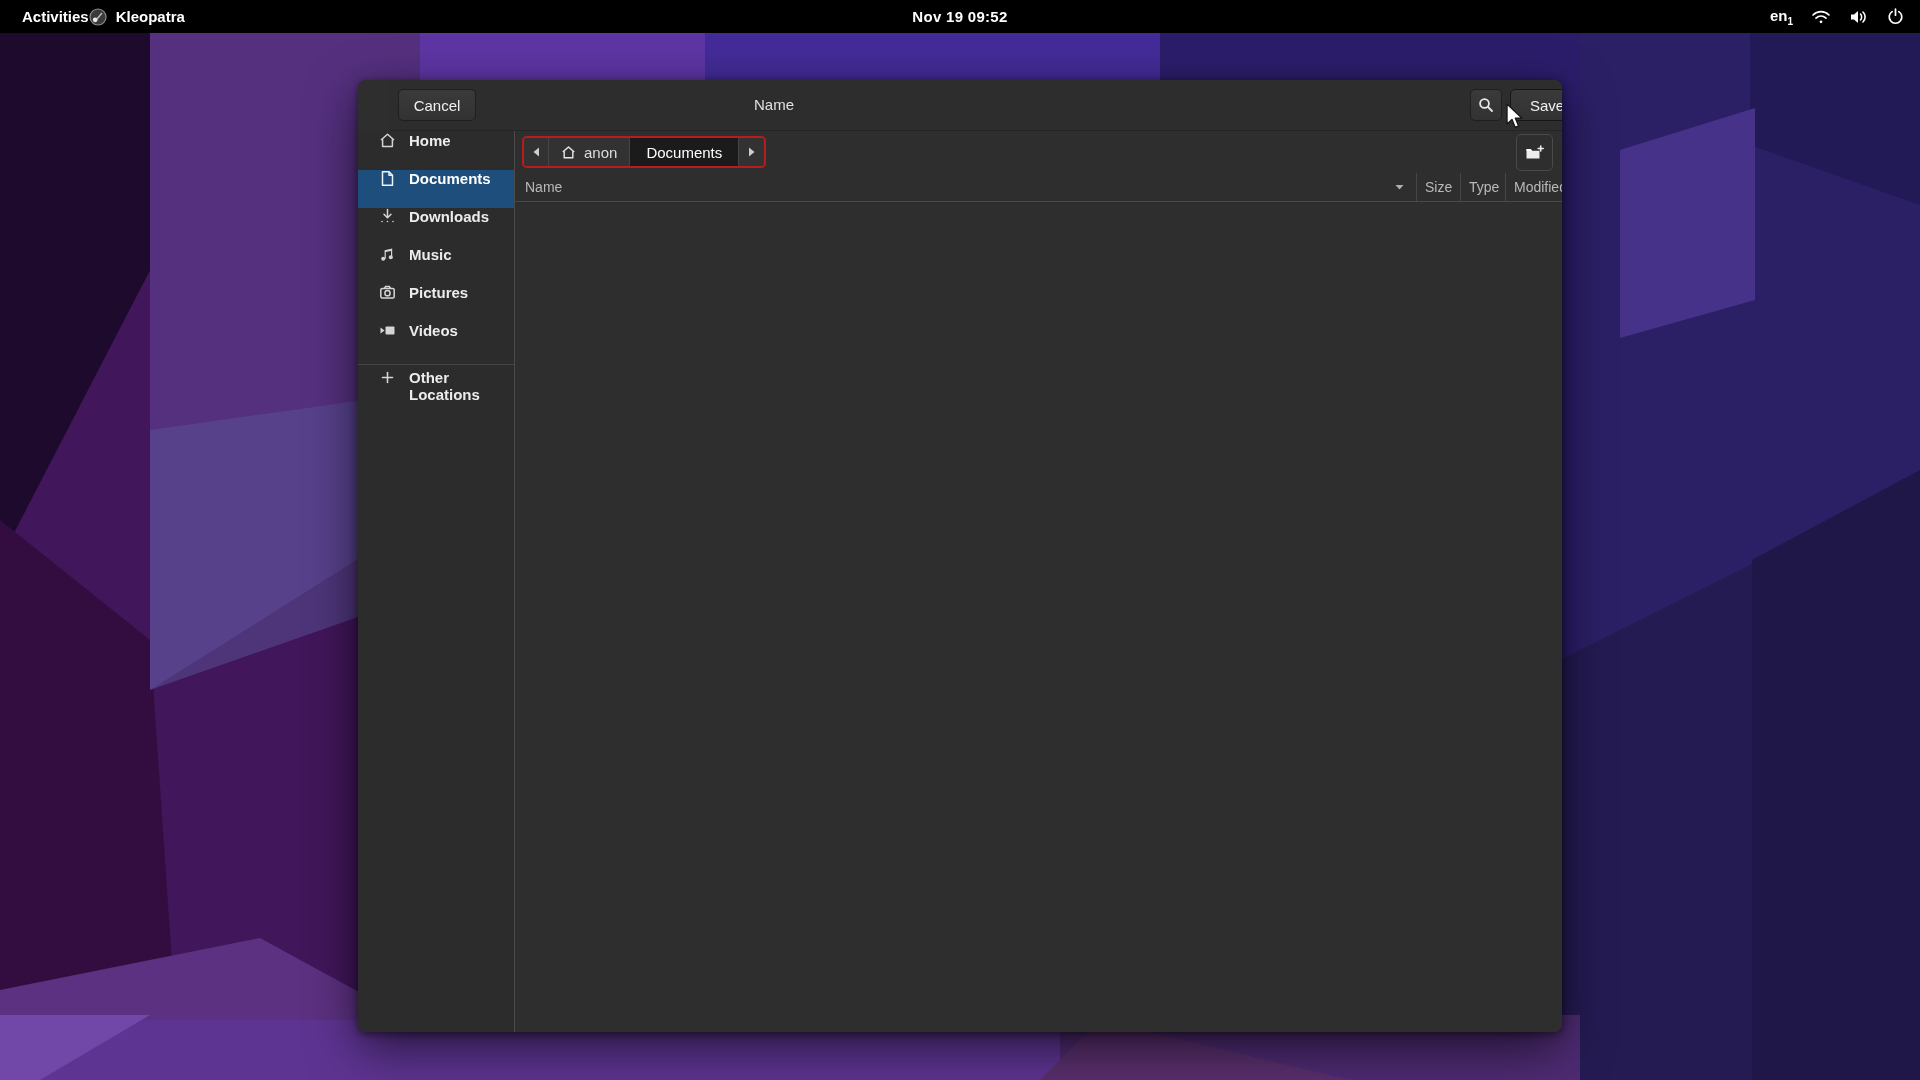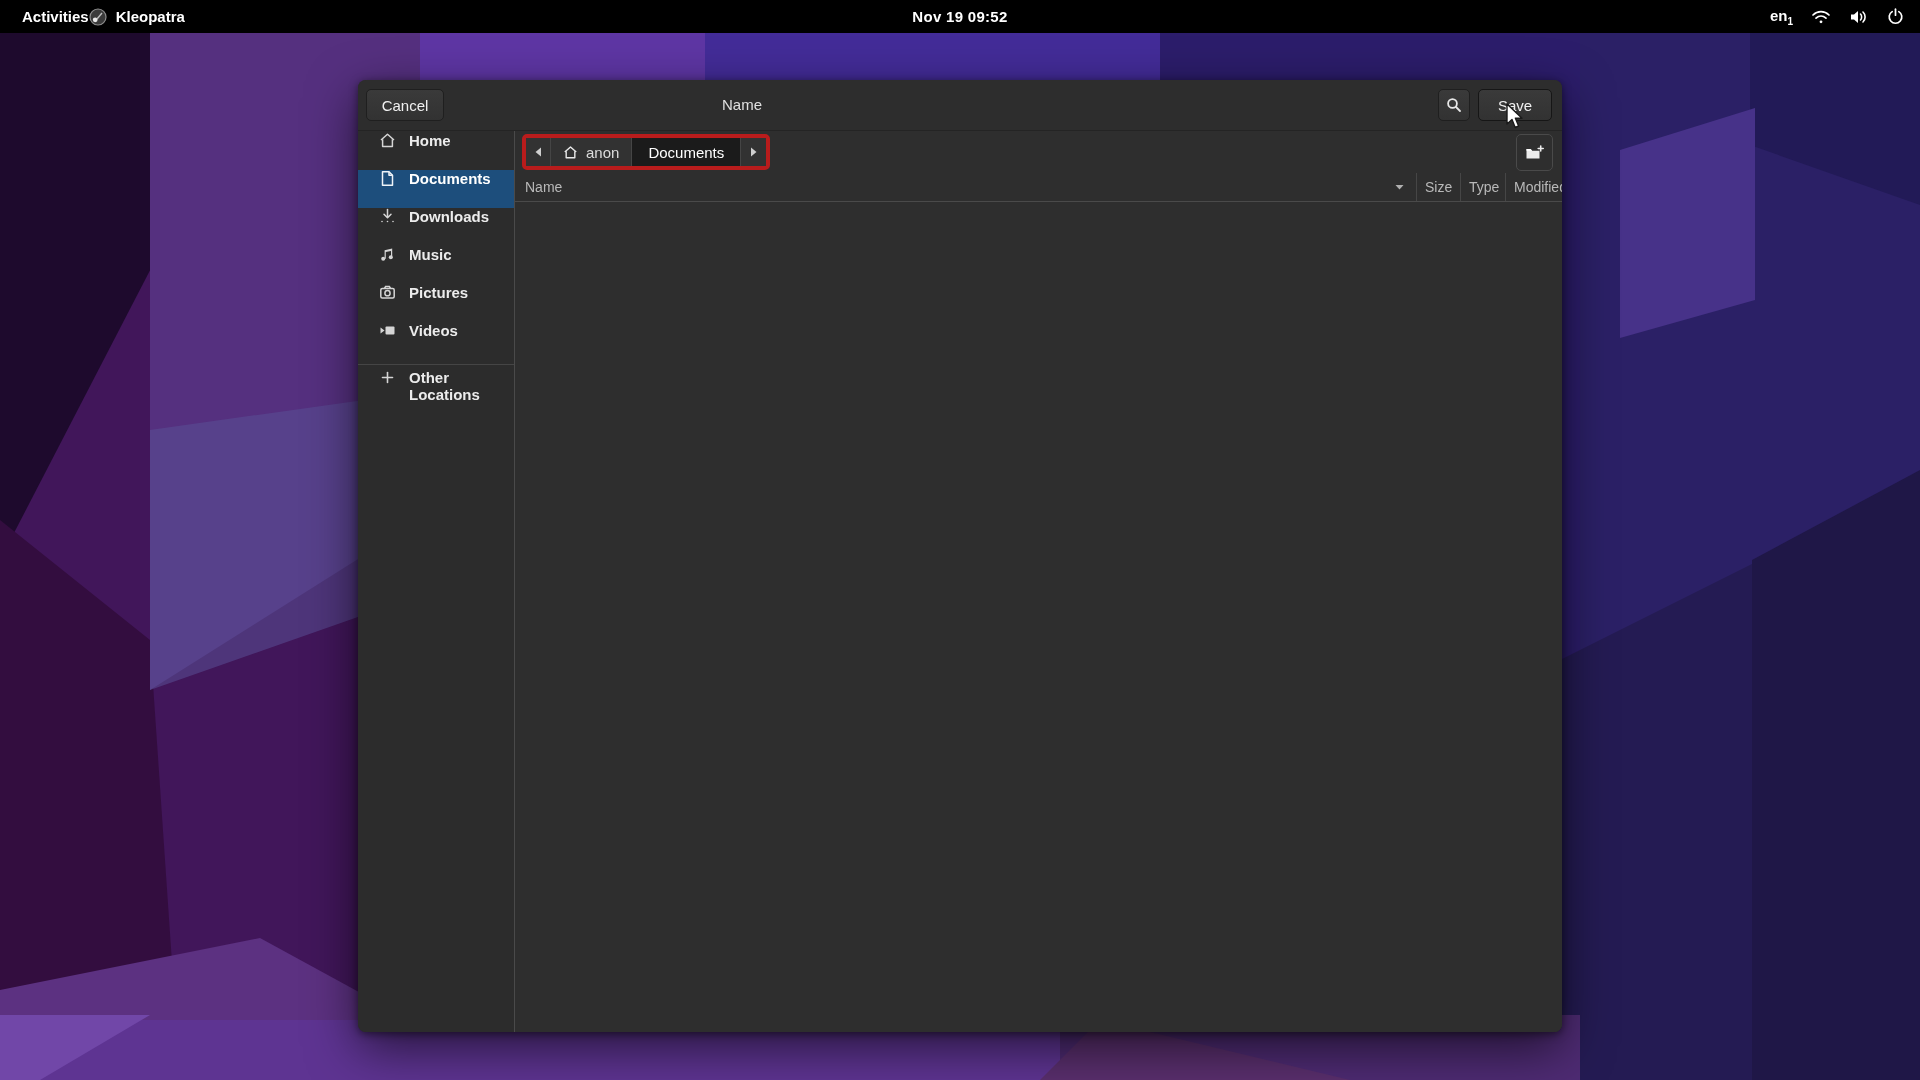--- a/index.html
+++ b/index.html
@@ -24,21 +24,21 @@
   .tb-right{margin-left:auto;display:flex;align-items:center;gap:18px;padding-right:16px;}
   .kb{font-weight:700;}
   .kb sub{font-size:10px;}
   
   .dialog{
     position:absolute;left:358px;top:80px;width:1204px;height:952px;
     background:#2e2e2e;border-radius:8px;z-index:5;color:#e6e6e6;
     box-shadow:0 16px 50px rgba(0,0,0,.6), 0 2px 8px rgba(0,0,0,.5);
     display:flex;flex-direction:column;overflow:hidden;font-size:15px;
   }
-  .dlg-header{flex:0 0 50px;height:50px;background:#2d2d2d;border-bottom:1px solid #242424;position:relative;}
+  .dlg-header{flex:0 0 50px;height:50px;background:#2d2d2d;border-bottom:1px solid #242424;position:relative;margin-left:32px;}
   .btn{
     background:linear-gradient(#3a3a3a,#323232);
     border:1px solid #1f1f1f;border-radius:5px;color:#f0f0f0;
     font-family:inherit;font-size:15px;box-sizing:border-box;
     display:flex;align-items:center;justify-content:center;
   }
   .btn-cancel{position:absolute;left:8px;top:9px;width:78px;height:32px;}
   .lbl-name{position:absolute;left:352px;top:0;width:52px;line-height:50px;text-align:right;color:#e0e0e0;}
   .entry{
     position:absolute;left:417px;top:9px;width:425px;height:32px;box-sizing:border-box;
@@ -51,21 +51,21 @@
   
   .dlg-body{flex:1;display:flex;min-height:0;}
   .sidebar{flex:0 0 157px;width:157px;background:#2c2c2c;border-right:1px solid #4a4a4a;box-sizing:border-box;padding-top:1px;}
   .srow{height:38px;display:flex;align-items:flex-start;gap:13px;padding-left:21px;color:#ececec;cursor:default;font-weight:bold;}
   .srow.selected{background:var(--sel,#1d4e7c);color:#fff;}
   .sicon{width:17px;height:17px;flex:0 0 17px;}
   .sdivider{height:1px;background:#454545;margin:4px 0;}
   
   .main{flex:1;display:flex;flex-direction:column;background:#2e2e2e;min-width:0;}
   .pathrow{flex:0 0 42px;height:42px;display:flex;align-items:center;padding-left:7px;position:relative;}
-  .pathgroup{display:flex;height:28px;border:4px solid #b91c1c;border-radius:5px;overflow:hidden;}
+  .pathgroup{display:flex;height:28px;border:2px solid #b91c1c;border-radius:5px;overflow:hidden;}
   .pseg{display:flex;align-items:center;background:#323232;border-right:1px solid #454545;color:#dcdcdc;box-sizing:border-box;cursor:default;}
   .pseg:last-child{border-right:none;}
   .pback,.pfwd{width:25px;justify-content:center;}
   .phome{padding:0 12px;gap:8px;}
   .pcur{padding:0 16px;background:#1b1b1b;color:#fff;}
   .btn-newfolder{position:absolute;right:9px;top:3px;width:37px;height:37px;background:#2e2e2e;border:1px solid #4a4a4a;border-radius:5px;display:flex;align-items:center;justify-content:center;}
   .colheads{flex:0 0 28px;height:28px;display:flex;align-items:stretch;border-bottom:1px solid #4a4a4a;font-size:14px;color:#b9b9b9;overflow:hidden;}
   .ch{display:flex;align-items:center;border-right:1px solid #464646;padding:0 10px;white-space:nowrap;box-sizing:border-box;cursor:default;}
   .ch-name{width:902px;flex:0 0 902px;}
   .ch-size{width:44px;flex:0 0 44px;padding:0 8px;}

